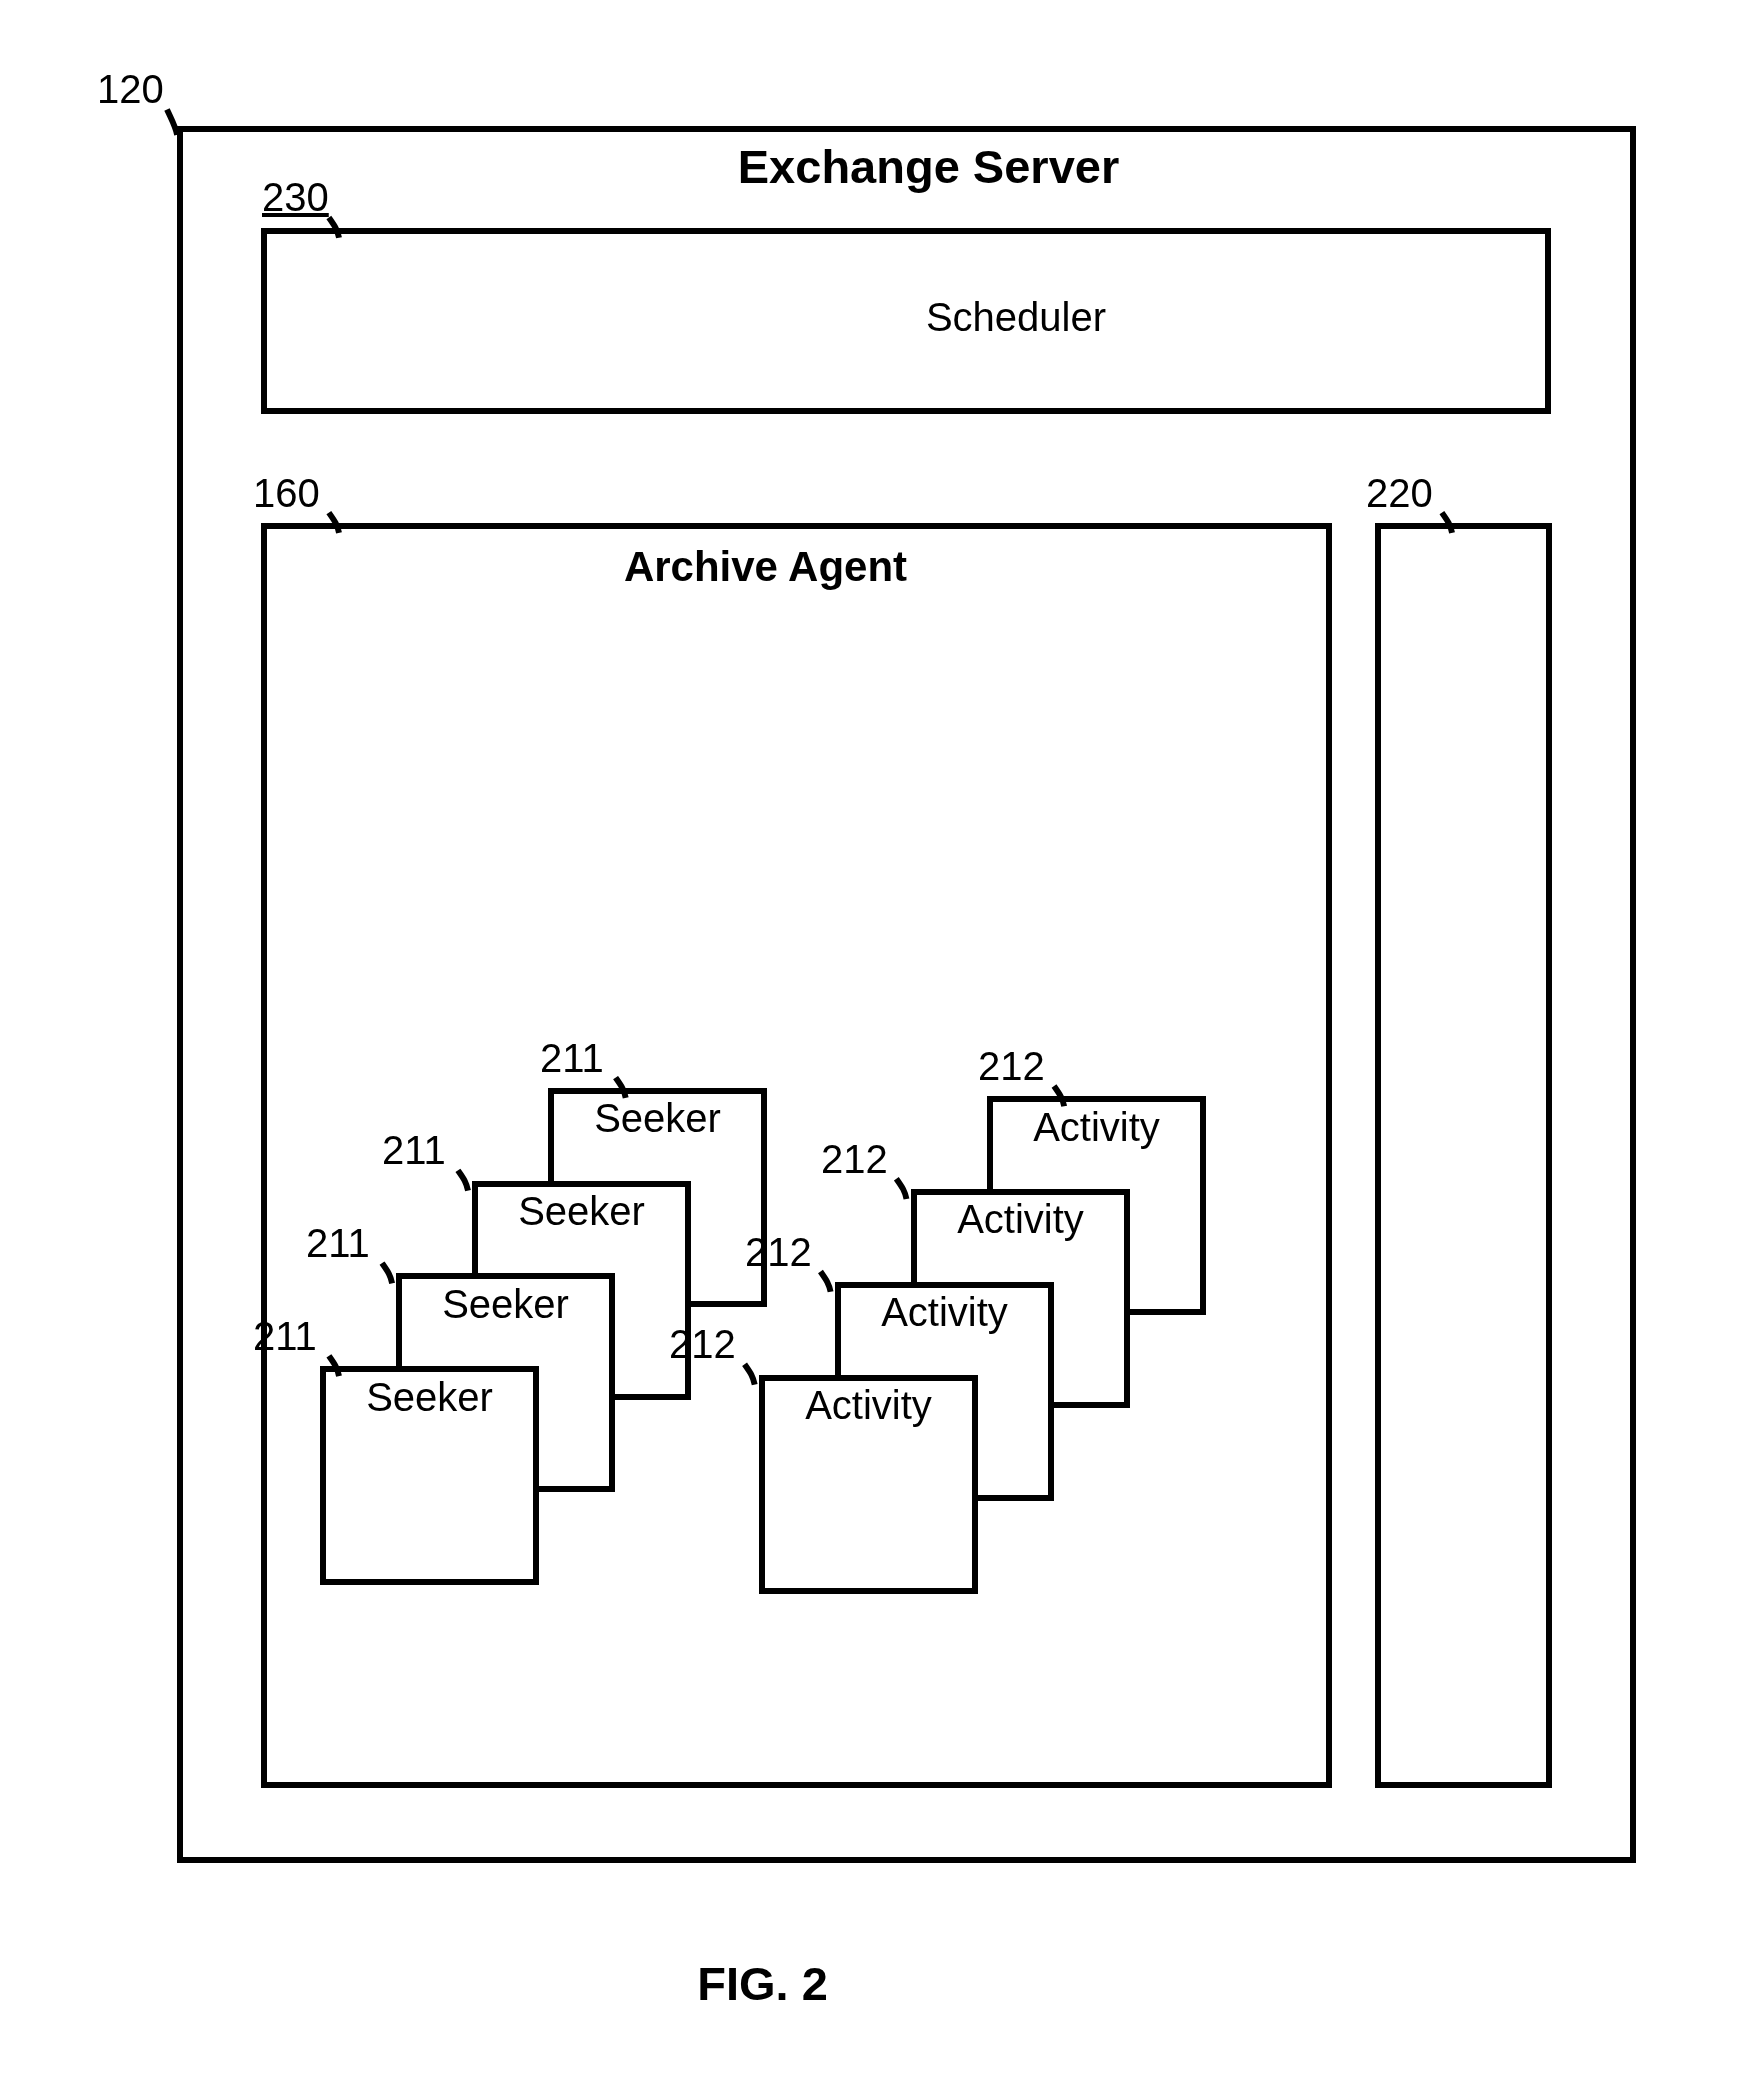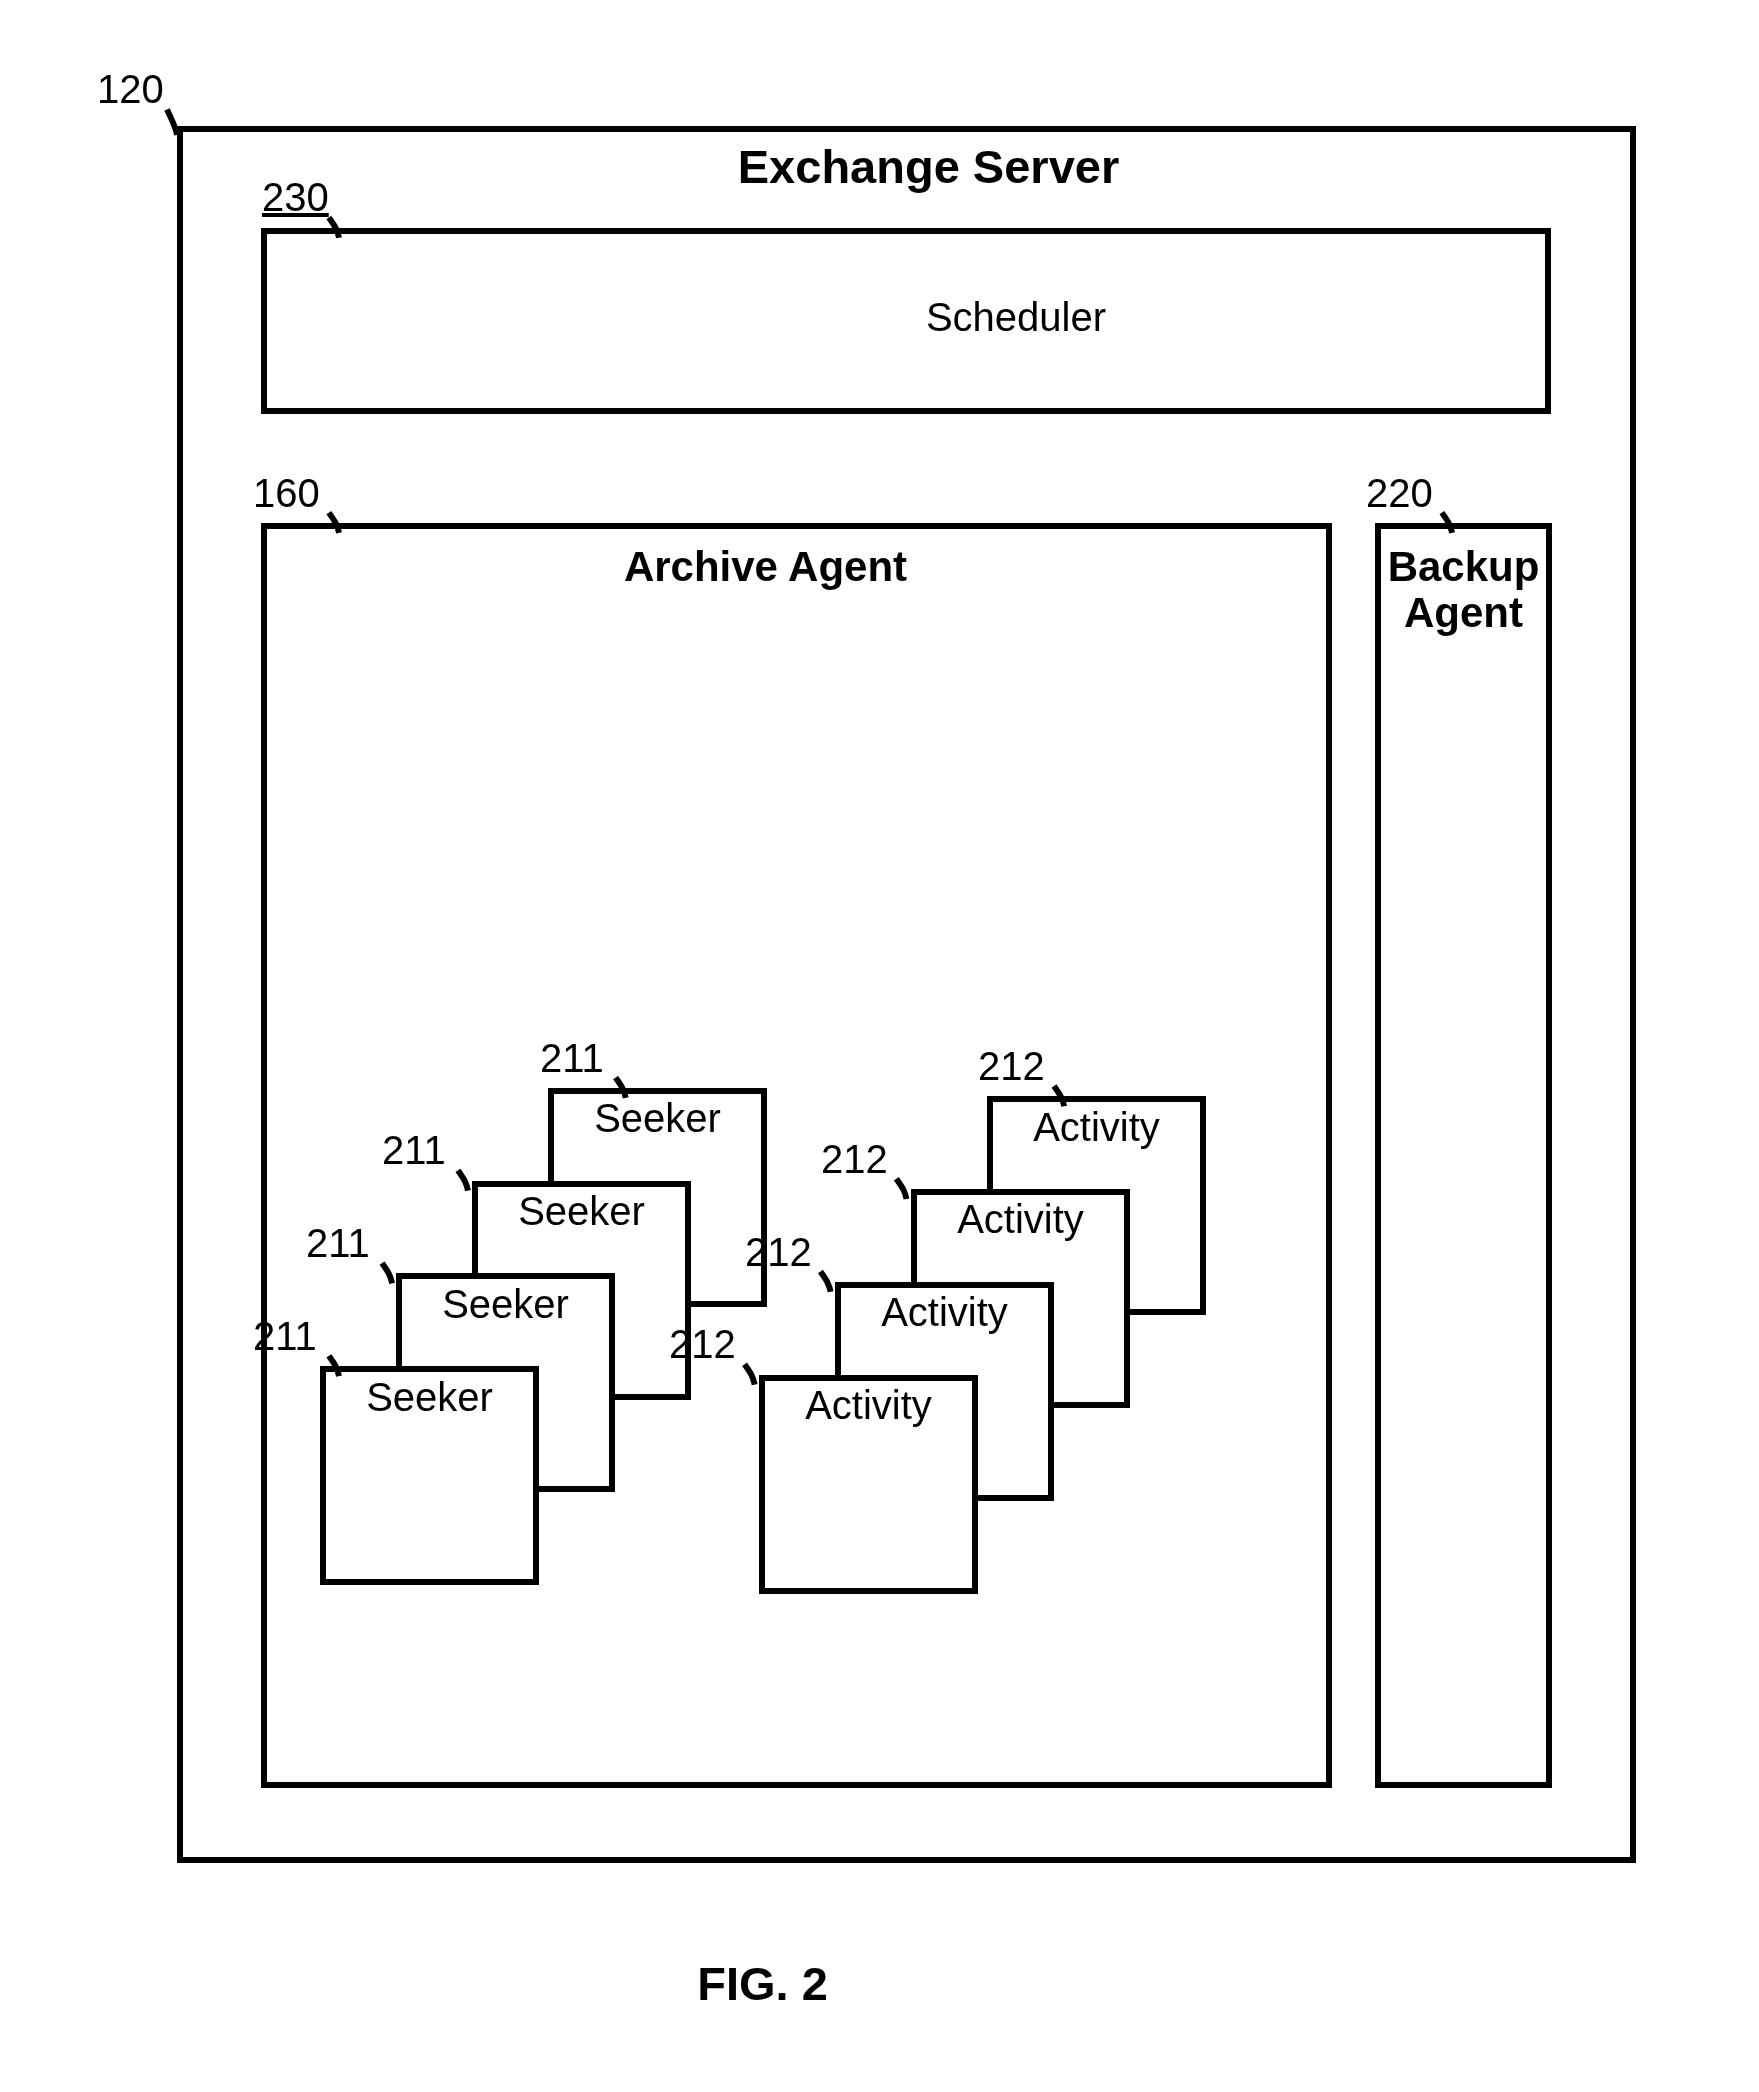--- a/index.html
+++ b/index.html
@@ -81,22 +81,20 @@
   <svg class="leader" style="left:0;top:0" width="1759" height="2092" viewBox="0 0 2086 2481">
     <path d="M 390 608 C 397 618, 400 622, 402 632" stroke="#000" stroke-width="7" fill="none"></path>
   </svg>
   <div class="title-sub" style="left:261px; top:544px; width:1009px;">Archive Agent</div>
 
   <div class="box" style="left:1375px; top:523px; width:177px; height:1265px;"></div>
   <div class="ref-num" style="left:1366px; top:471px;">220</div>
   <svg class="leader" style="left:0;top:0" width="1759" height="2092" viewBox="0 0 2086 2481">
     <path d="M 1710 608 C 1717 618, 1720 622, 1722 632" stroke="#000" stroke-width="7" fill="none"></path>
   </svg>
-  <div class="title-sub" style="left:1375px; top:544px; width:177px; white-space:pre-line;"><span>Backup
-Agent</span></div>
 
   <div class="box" style="left:548px; top:1088px; width:219px; height:219px;"></div>
   <div class="body-text" style="left:548px; top:1096px; width:219px;">Seeker</div>
   <div class="ref-num" style="left:540px; top:1036px;">211</div>
   <svg class="leader" style="left:0;top:0" width="1759" height="2092" viewBox="0 0 2086 2481">
     <path d="M 730 1278 C 737 1288, 740 1292, 742 1302" stroke="#000" stroke-width="7" fill="none"></path>
   </svg>
 
   <div class="box" style="left:472px; top:1181px; width:219px; height:219px;"></div>
   <div class="body-text" style="left:472px; top:1189px; width:219px;">Seeker</div>

